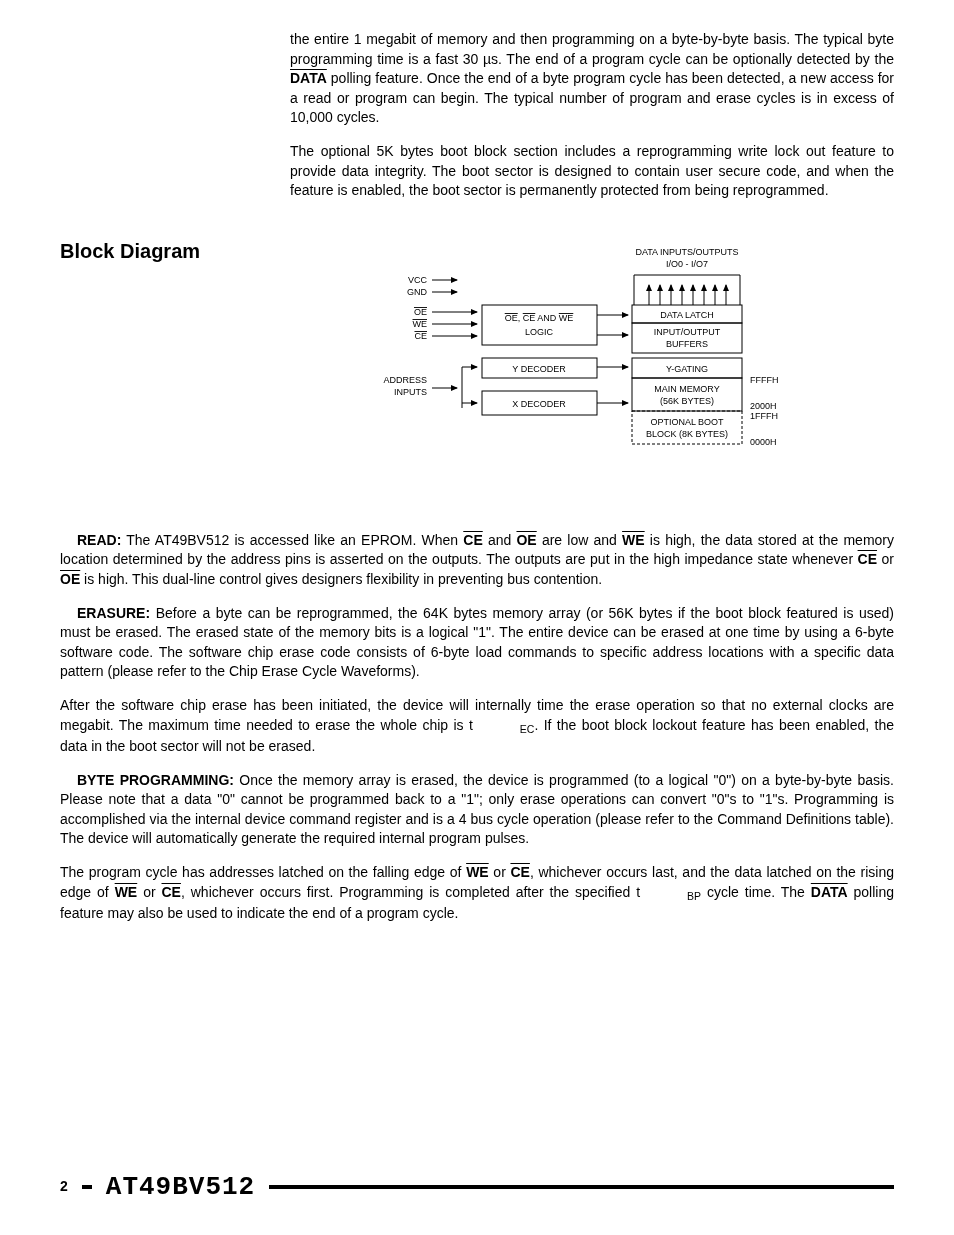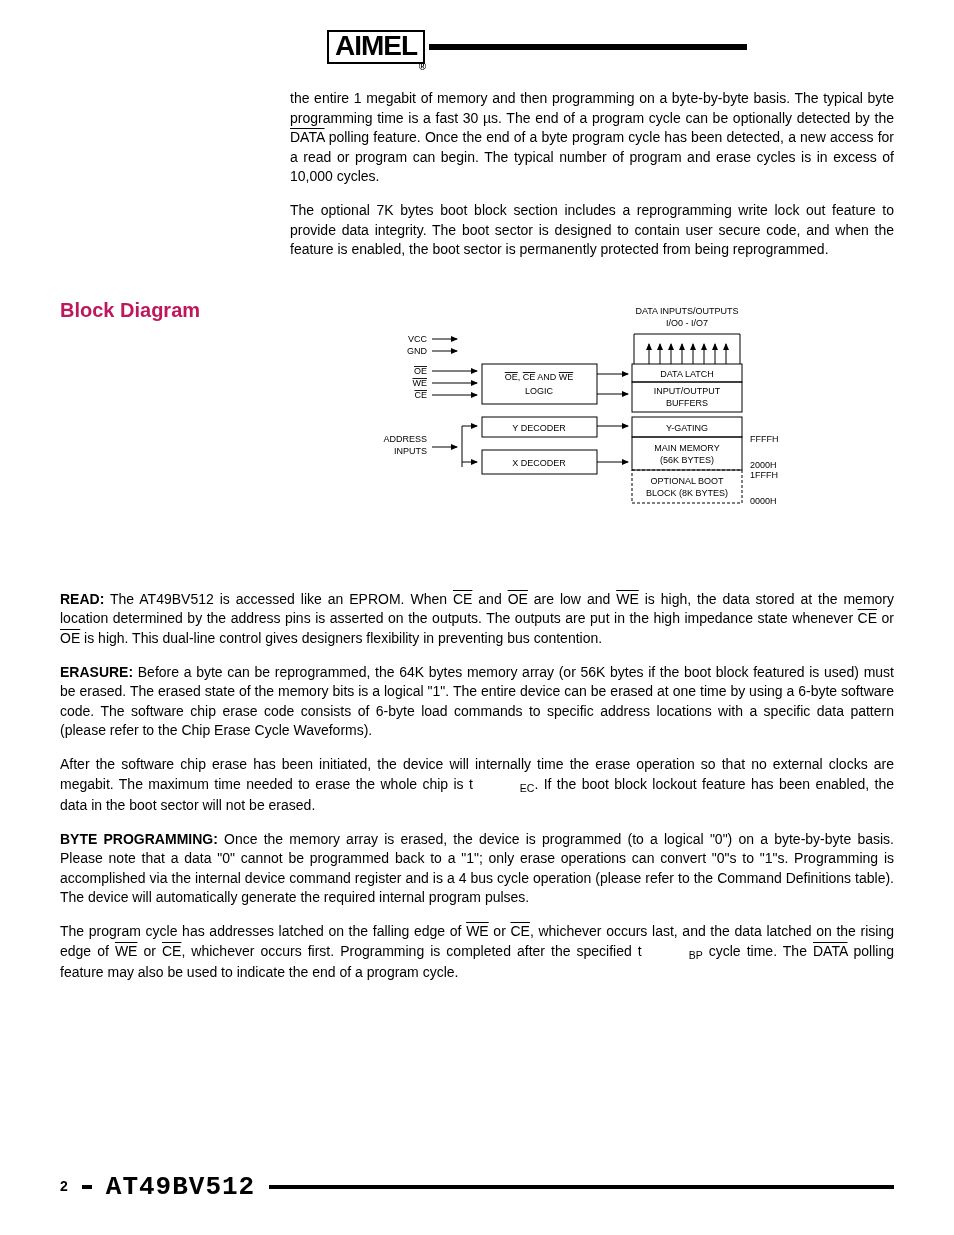--- a/index.html
+++ b/index.html
@@ -59,28 +59,29 @@
   .side-col {
     width: 230px;
     flex-shrink: 0;
   }
   .main-col {
     flex: 1;
   }
   .section-heading {
     font-size: 20px;
     font-weight: bold;
-    color: #be185d;
+    color: #000000;
     margin-top: 4px;
   }
   p { margin-bottom: 14px; text-align: justify; }
   .overline {
     text-decoration: overline;
-  }
-  .bold { font-weight: bold; }
+    font-weight: bold;
+  }
+  .bold { font-weight: bold; margin-left: 17px; }
   .sub { font-size: 0.75em; vertical-align: sub; margin-left: 47px; }
   .footer {
     position: absolute;
     bottom: 30px;
     left: 0;
     width: 100%;
     padding: 0 60px;
   }
   .footer-line {
     display: flex;
@@ -120,36 +121,28 @@
   }
   svg text {
     font-family: Arial, Helvetica, sans-serif;
   }
 </style>
 </head>
 <body>
 
 <div class="page">
 
-  <div class="logo-header">
-    <div class="logo-wrap">
-      <span class="logo">
-        <span>AIMEL</span><span class="logo-reg">®</span>
-      </span>
-      <div class="logo-rule"></div>
-    </div>
-  </div>
 
   <div class="content-block">
     <div class="side-col"></div>
     <div class="main-col">
       <p>
         <span>the entire 1 megabit of memory and then programming on a byte-by-byte basis. The typical byte programming time is a fast 30 µs. The end of a program cycle can be optionally detected by the </span><span class="overline">DATA</span><span> polling feature. Once the end of a byte program cycle has been detected, a new access for a read or program can begin. The typical number of program and erase cycles is in excess of 10,000 cycles.</span>
       </p>
-      <p>The optional 7K bytes boot block section includes a reprogramming write lock out feature to provide data integrity. The boot sector is designed to contain user secure code, and when the feature is enabled, the boot sector is permanently protected from being reprogrammed.</p>
+      <p>The optional 5K bytes boot block section includes a reprogramming write lock out feature to provide data integrity. The boot sector is designed to contain user secure code, and when the feature is enabled, the boot sector is permanently protected from being reprogrammed.</p>
     </div>
   </div>
 
   <div class="content-block">
     <div class="side-col">
       <div class="section-heading">Block Diagram</div>
     </div>
     <div class="main-col">
       <div class="diagram-wrap">
         <svg width="480" height="240" viewBox="0 0 480 240">

